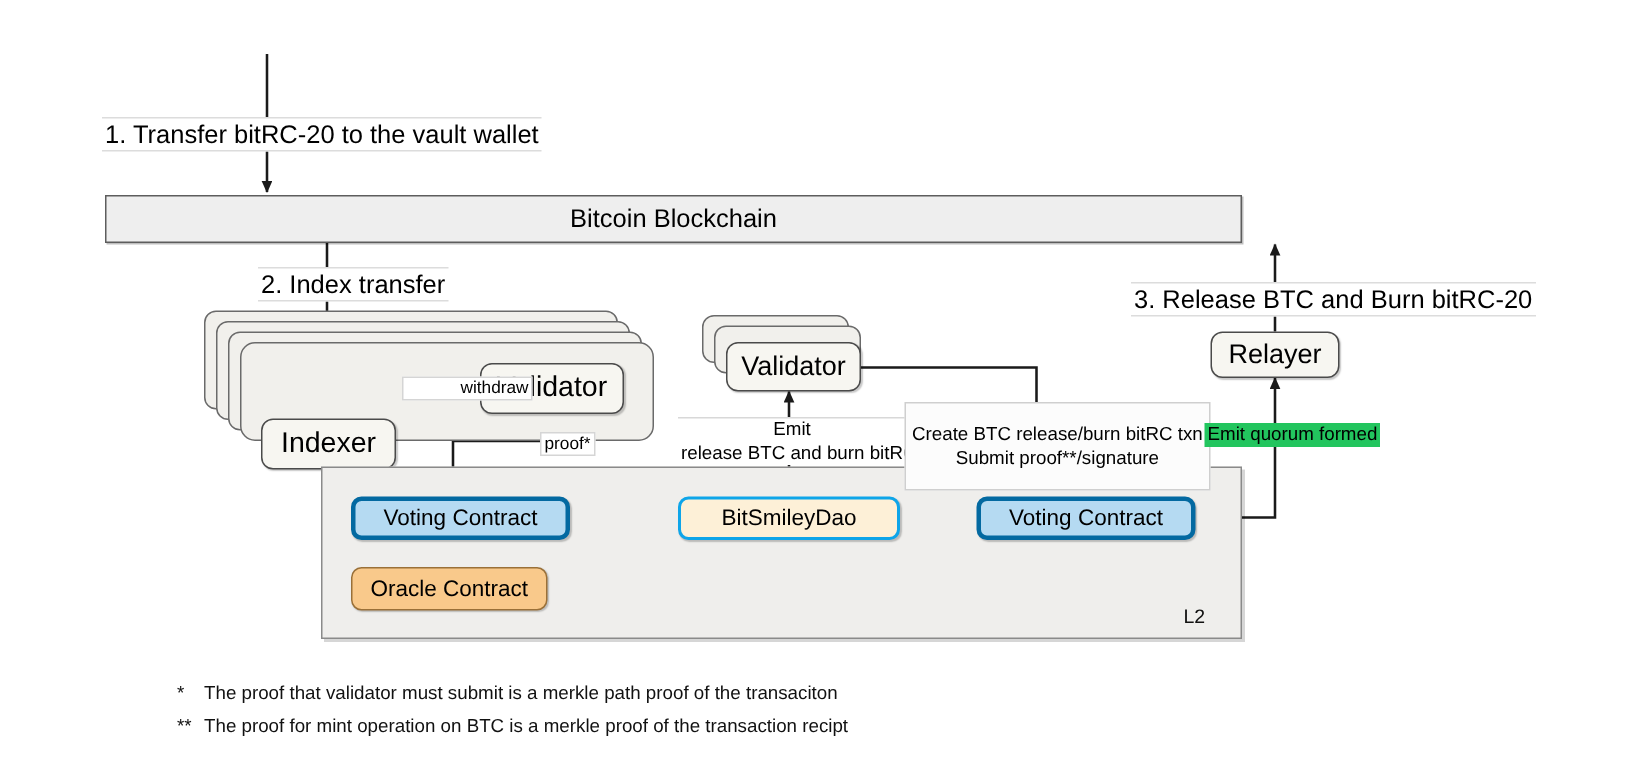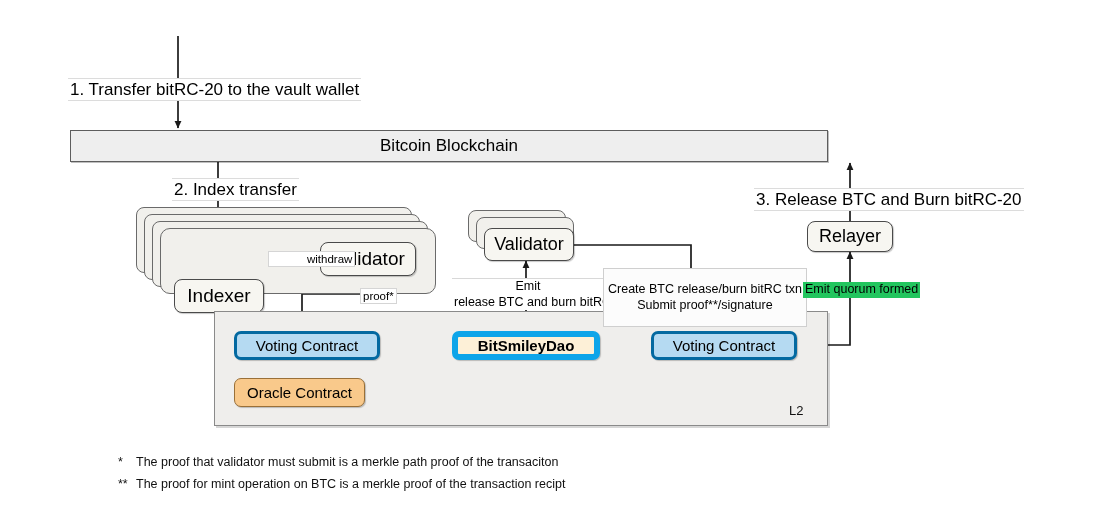--- a/index.html
+++ b/index.html
@@ -74,21 +74,21 @@
   
   .contract{
     position:absolute;box-sizing:border-box;
     display:flex;align-items:center;justify-content:center;
     border-radius:7px;
     font-size:15px;
     box-shadow:1px 1px 1px rgba(0,0,0,.22);
   }
   .c-blue{background:#b5daf2;border:3px solid #0369a1;}
   .c-orange{background:#f9c98b;border:1px solid #9a7038;}
-  .c-cream{background:#fdf0d7;border:6px solid #0ea5e9;font-weight:bold;}
+  .c-cream{background:#fdf0d7;border:2px solid #0ea5e9;}
 
   
   .lbl{
     position:absolute;
     font-size:12.5px;
     color:#000;
     white-space:nowrap;
     background:#fff;
     padding:0 2px;
     line-height:1.25;

